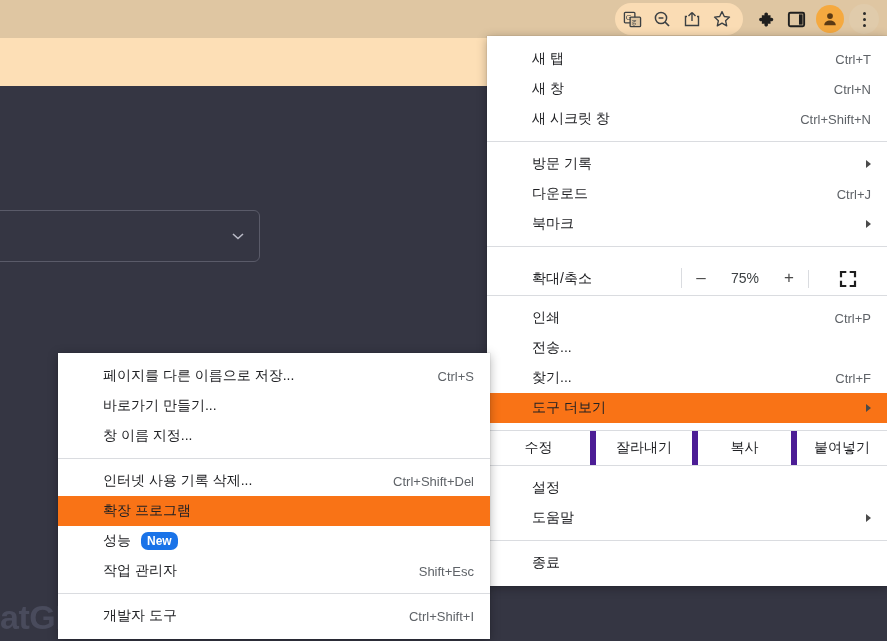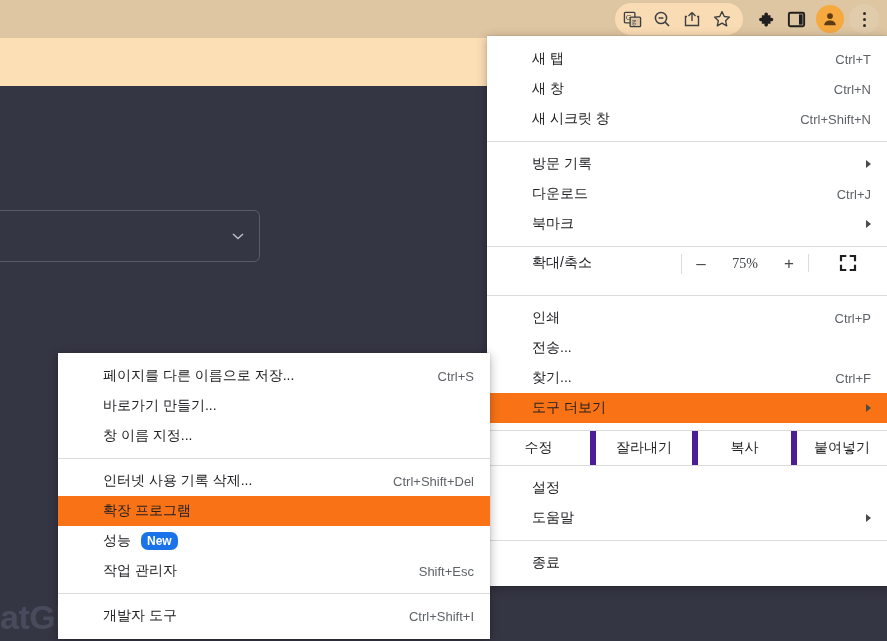--- a/index.html
+++ b/index.html
@@ -158,21 +158,21 @@
     font-weight: bold;
     border-radius: 7px;
     padding: 1px 6px;
     margin-left: 10px;
     line-height: 16px;
   }
 
   
   .zoom-row {
     display: flex;
-    align-items: flex-start;
+    align-items: flex-end;
     height: 34px;
   }
   .zoom-label {
     flex: 1;
     display: flex;
     align-items: center;
     padding-left: 45px;
     font-size: 14px;
     color: #202124;
   }
@@ -185,21 +185,20 @@
   .zoom-btn {
     width: 34px;
     display: flex; align-items: center; justify-content: center;
     color: #4a4a4a; font-size: 17px;
   }
   .zoom-val {
     width: 54px;
     text-align: center;
     font-size: 14px;
     color: #3c4043;
-    font-family: Liberation Serif, serif;
   }
   .zoom-full {
     width: 78px;
     display: flex; align-items: center; justify-content: center;
     border-left: 1px solid #dadce0;
   }
 
   
   .edit-row {
     display: flex;

